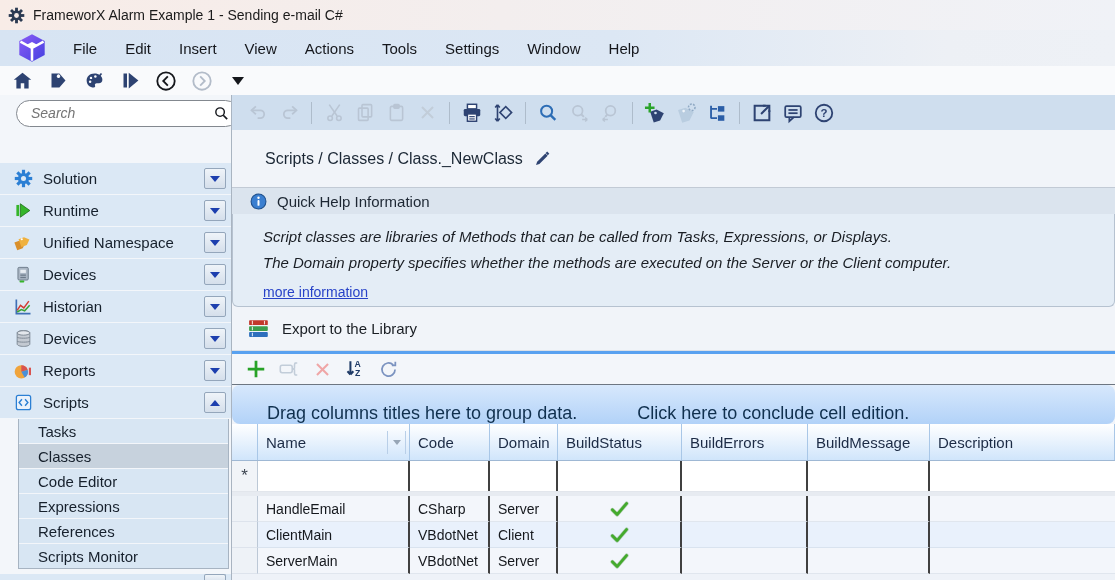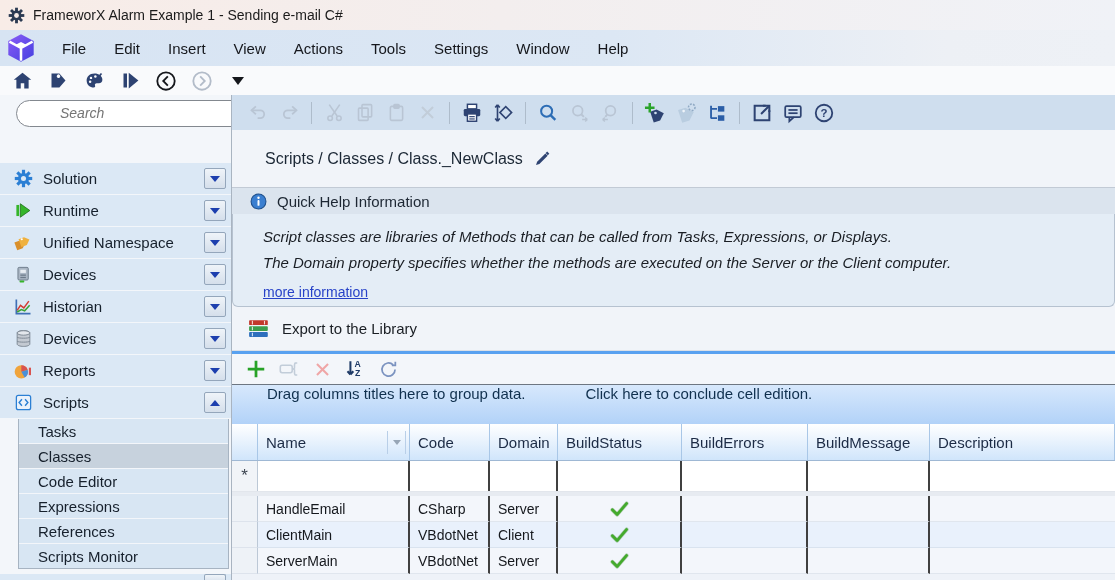--- a/index.html
+++ b/index.html
@@ -9,42 +9,42 @@
 
   
   .titlebar { height:30px; flex:0 0 30px; display:flex; align-items:center; gap:8px;
     padding-left:8px; background:linear-gradient(90deg,#f8ece7 0%,#f3eeee 45%,#f0f2f7 100%);
     font-size:14px; color:#1b1b1b; }
   .titlebar svg { display:block; }
 
   
   .menubar { height:36px; flex:0 0 36px; display:flex; align-items:center;
     background:linear-gradient(90deg,#d7e4f3 0%,#dce7f4 55%,#edf0f5 85%,#eef1f6 100%);
-    padding-left:6px; }
+    padding-left:17px; }
   .logo { width:30px; height:30px; margin-right:12px; }
   .menu-item { font-size:15px; color:#15171c; padding:6px 14px; cursor:default; }
 
   
   .quickbar { height:29px; flex:0 0 29px; background:#f9fafc; display:flex; align-items:center;
     gap:12px; padding-left:10px; }
   .qicon { width:24px; height:24px; display:flex; align-items:center; justify-content:center; }
   .tri-down { width:0; height:0; border-left:6px solid transparent; border-right:6px solid transparent;
     border-top:8px solid #15171c; }
 
   
   .content { flex:1; display:flex; min-height:0; }
   .sidebar { width:232px; flex:0 0 232px; background:#f3f6fa; border-right:1px solid #a9b4c1;
     display:flex; flex-direction:column; overflow:hidden; }
   .searchrow { height:36px; flex:0 0 36px; display:flex; align-items:center; gap:8px; padding:0 6px 0 8px; }
   .hamburger { width:24px; display:flex; flex-direction:column; gap:3px; cursor:pointer; }
   .hamburger span { display:block; height:3px; background:#2b7fd4; border-radius:2px; }
   .searchbox { flex:1; height:27px; border:1.4px solid #83888f; border-radius:14px; background:#fff;
     display:flex; align-items:center; padding:0 8px 0 14px; }
   .searchbox input { flex:1; border:none; outline:none; font-style:italic; font-size:14px;
-    color:#6b6f76; background:transparent; font-family:"Liberation Sans",sans-serif; min-width:0;margin-left:29px; }
+    color:#6b6f76; background:transparent; font-family:"Liberation Sans",sans-serif; min-width:0; }
 
   .nav { display:flex; flex-direction:column; gap:1px;margin-top:32px; }
   .nav-item { height:31px; background:#dbe8f5; display:flex; align-items:center; padding:0 5px 0 12px;
     cursor:pointer; }
   .nav-item .ico { width:22px; height:21px; display:flex; align-items:center; justify-content:center; }
   .nav-item .lbl { margin-left:9px; font-size:15px; color:#16202c; flex:1; }
   .dd-btn { width:22px; height:21px; border:1px solid #94a6bb; border-radius:2px;
     background:linear-gradient(#eff4f9,#d5dfeb); display:flex; align-items:center; justify-content:center;
     cursor:pointer; }
   .dd-btn .t { width:0; height:0; border-left:5px solid transparent; border-right:5px solid transparent;
@@ -83,21 +83,21 @@
   .export-row { height:44px; flex:0 0 44px; background:#f1f4f9; display:flex; align-items:center;
     gap:12px; padding-left:16px; border-bottom:1px solid #dbe0e7; font-size:15px; color:#1a1e24;
     cursor:pointer; }
   .splitter { height:3px; flex:0 0 3px; background:#58a1f0; }
 
   .grid-toolbar { height:31px; flex:0 0 31px; background:#f3f6fa; border-bottom:1px solid #6d7681;
     display:flex; align-items:center; gap:9px; padding-left:12px; }
   .gicon { width:24px; height:24px; display:flex; align-items:center; justify-content:center; cursor:pointer; }
 
   .group-bar { height:39px; flex:0 0 39px; background:linear-gradient(#d7e8fc,#b2d2f8);
-    display:flex; align-items:flex-start; font-size:15px; color:#10304e; }
+    display:flex; align-items:flex-end; font-size:18px; color:#10304e;border-radius:8px; }
   .group-drag { margin-left:35px; cursor:default; }
   .group-click { margin-left:60px; cursor:pointer; }
 
   .grid { flex:1; display:flex; flex-direction:column; background:#eef2f8; min-height:0; }
   .grow { display:flex; }
   .c { border-right:2px solid #404040; padding:0 8px; display:flex; align-items:center; overflow:hidden;
     white-space:nowrap; }
   .c-sel { width:26px; flex:0 0 26px; } .c-name { width:152px; flex:0 0 152px; }
   .c-code { width:80px; flex:0 0 80px; } .c-domain { width:68px; flex:0 0 68px; }
   .c-bstat { width:124px; flex:0 0 124px; justify-content:center; }

